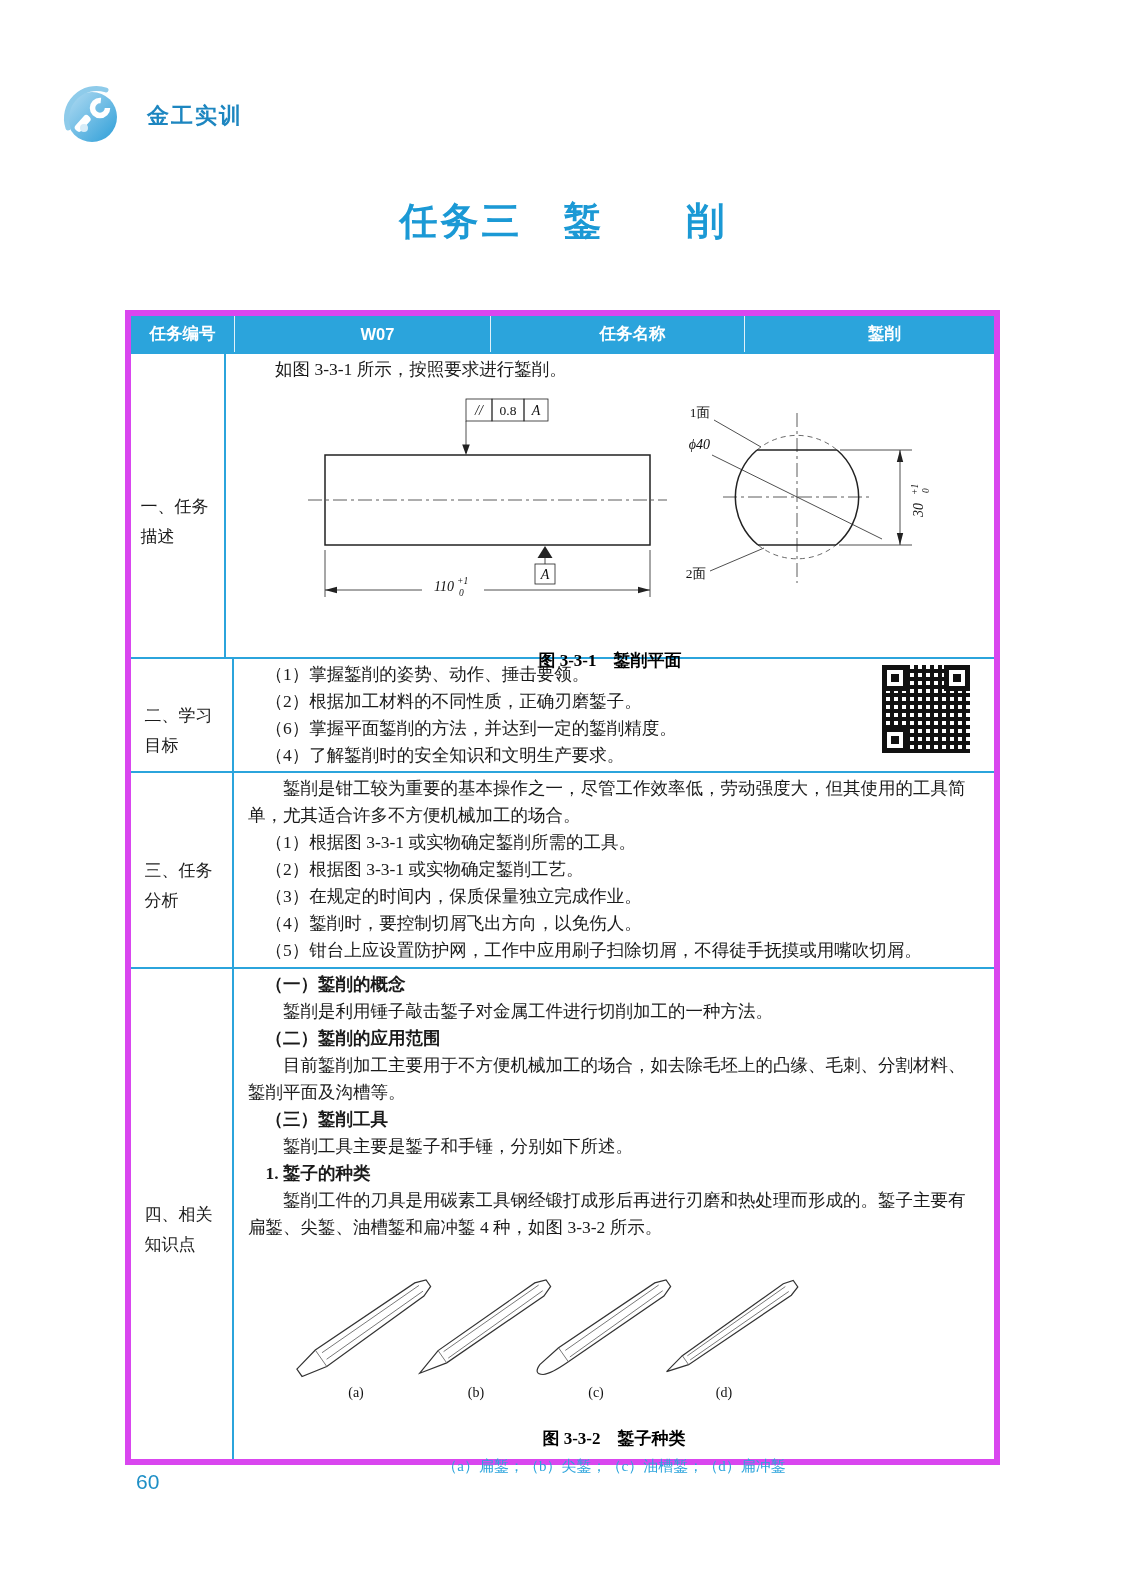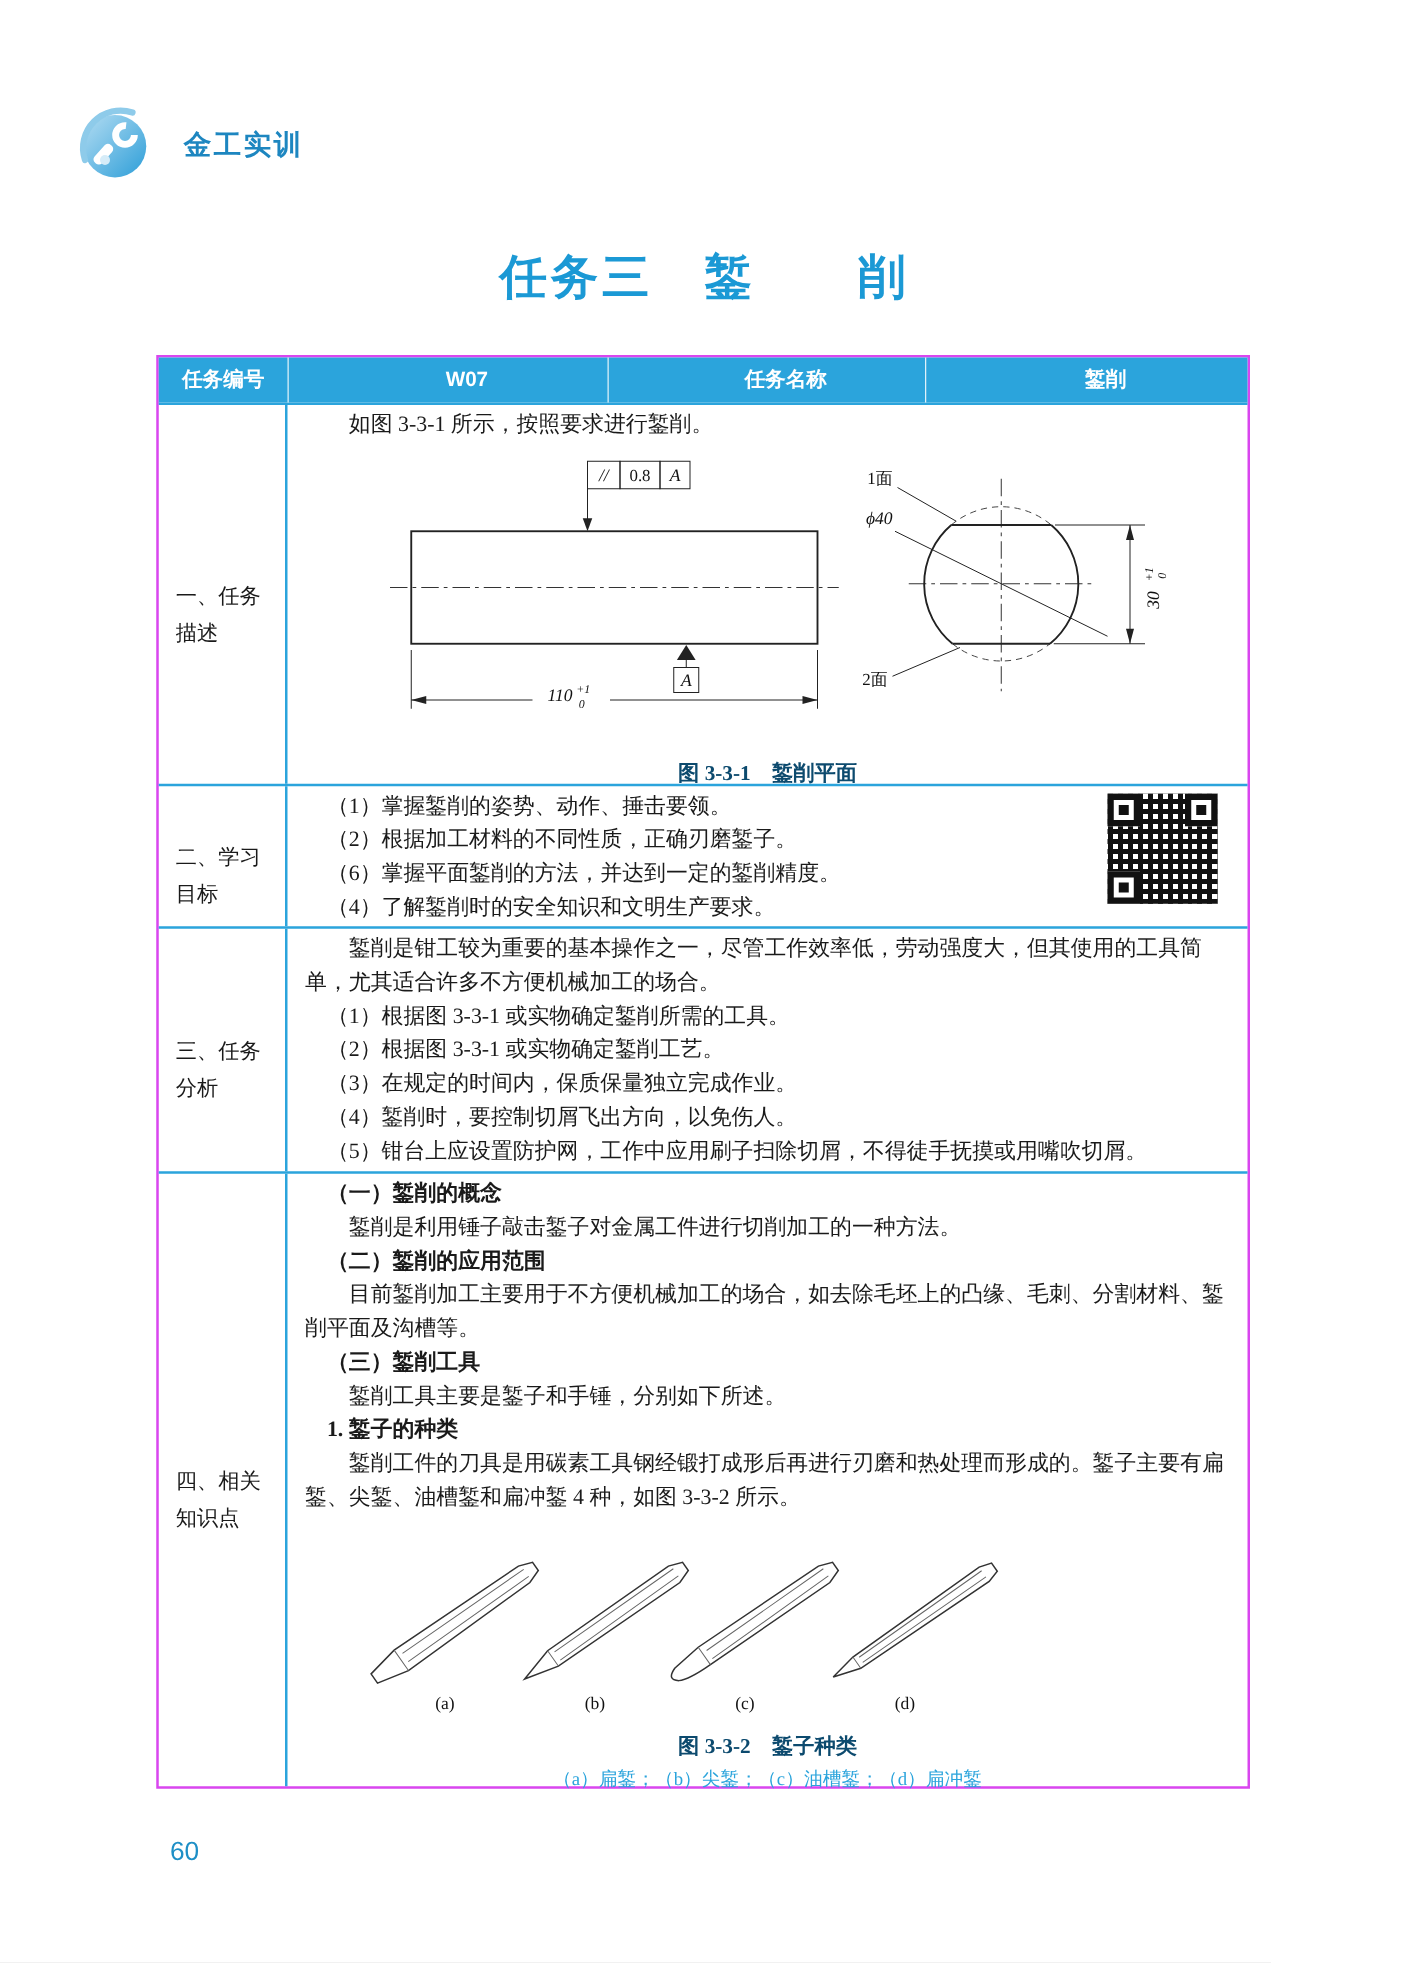--- a/index.html
+++ b/index.html
@@ -5,40 +5,40 @@
   html,body{margin:0;padding:0;background:#e8e8e8;}
   .page{position:relative;width:1127px;height:1570px;background:#fff;margin:0 auto;
         font-family:"Liberation Serif","DejaVu Serif",serif;color:#1a1a1a;overflow:hidden;}
   
   .logo{position:absolute;left:60px;top:84px;display:flex;align-items:center;gap:23px;}
   .logo-text{font-size:22px;font-weight:bold;color:#1d86c0;letter-spacing:2px;}
   
   .title{position:absolute;left:0;right:0;top:196px;margin:0;text-align:center;
          font-size:38px;font-weight:bold;color:#1b99d5;letter-spacing:3px;}
   
-  .doc-table{position:absolute;left:125px;top:284px;width:875px;border:2px solid #d946ef;
+  .doc-table{position:absolute;left:125px;top:310px;width:875px;border:6px solid #d946ef;
              box-sizing:border-box;background:#fff;}
   .t-header{display:flex;height:36px;background:#2ba4dc;}
   .hc{display:flex;align-items:center;justify-content:center;color:#fff;
       font-family:"Liberation Sans","DejaVu Sans",sans-serif;font-weight:bold;
       font-size:16.5px;box-sizing:border-box;}
   .hc+.hc{border-left:1px solid rgba(255,255,255,.85);padding-left:30px;}
   .c1{width:103px;}.c2{width:256px;}.c3{width:254px;}.c4{flex:1;}
   .t-row{display:flex;border-top:2px solid #2ba4dc;box-sizing:border-box;}
   .r1{height:305px}.r2{height:114px}.r3{height:196px}.r4{height:492px}
   .t-label{width:103px;box-sizing:border-box;border-right:2px solid #2ba4dc;
            display:flex;align-items:center;justify-content:center;font-size:17px;}
   .t-label span{display:block;width:74px;line-height:30px;margin-top:32px;}
   .t-content{flex:1;box-sizing:border-box;padding:2px 14px 0;font-size:17.5px;
              line-height:27px;position:relative;}
   p{margin:0;}
   .ind{text-indent:2em;}
   .ind1{text-indent:1em;}
   .bold{font-weight:bold;}
-  .caption{text-align:center;color:#0c4a6e;font-weight:bold;font-size:17px;margin-top:8px;}
+  .caption{text-align:center;color:#000000;font-weight:bold;font-size:17px;margin-top:20px;}
   .subcaption{text-align:center;color:#2ba4dc;font-size:15px;margin-top:1px;}
   .drawing{display:block;margin:2px 0 0 0;}
   .chisels{display:block;margin:6px auto 0 auto;}
   
   .qr{position:absolute;right:24px;top:6px;width:88px;height:88px;
       background-image:repeating-linear-gradient(0deg,#111 0 4px,transparent 4px 8px),
                        repeating-linear-gradient(90deg,#111 0 4px,#fff 4px 8px);}
   .qr .f{position:absolute;width:26px;height:26px;background:#fff;border:5px solid #111;box-sizing:border-box;}
   .qr .f::after{content:"";position:absolute;left:4px;top:4px;width:8px;height:8px;background:#111;}
   .f.tl{left:0;top:0}.f.tr{right:0;top:0}.f.bl{left:0;bottom:0}

